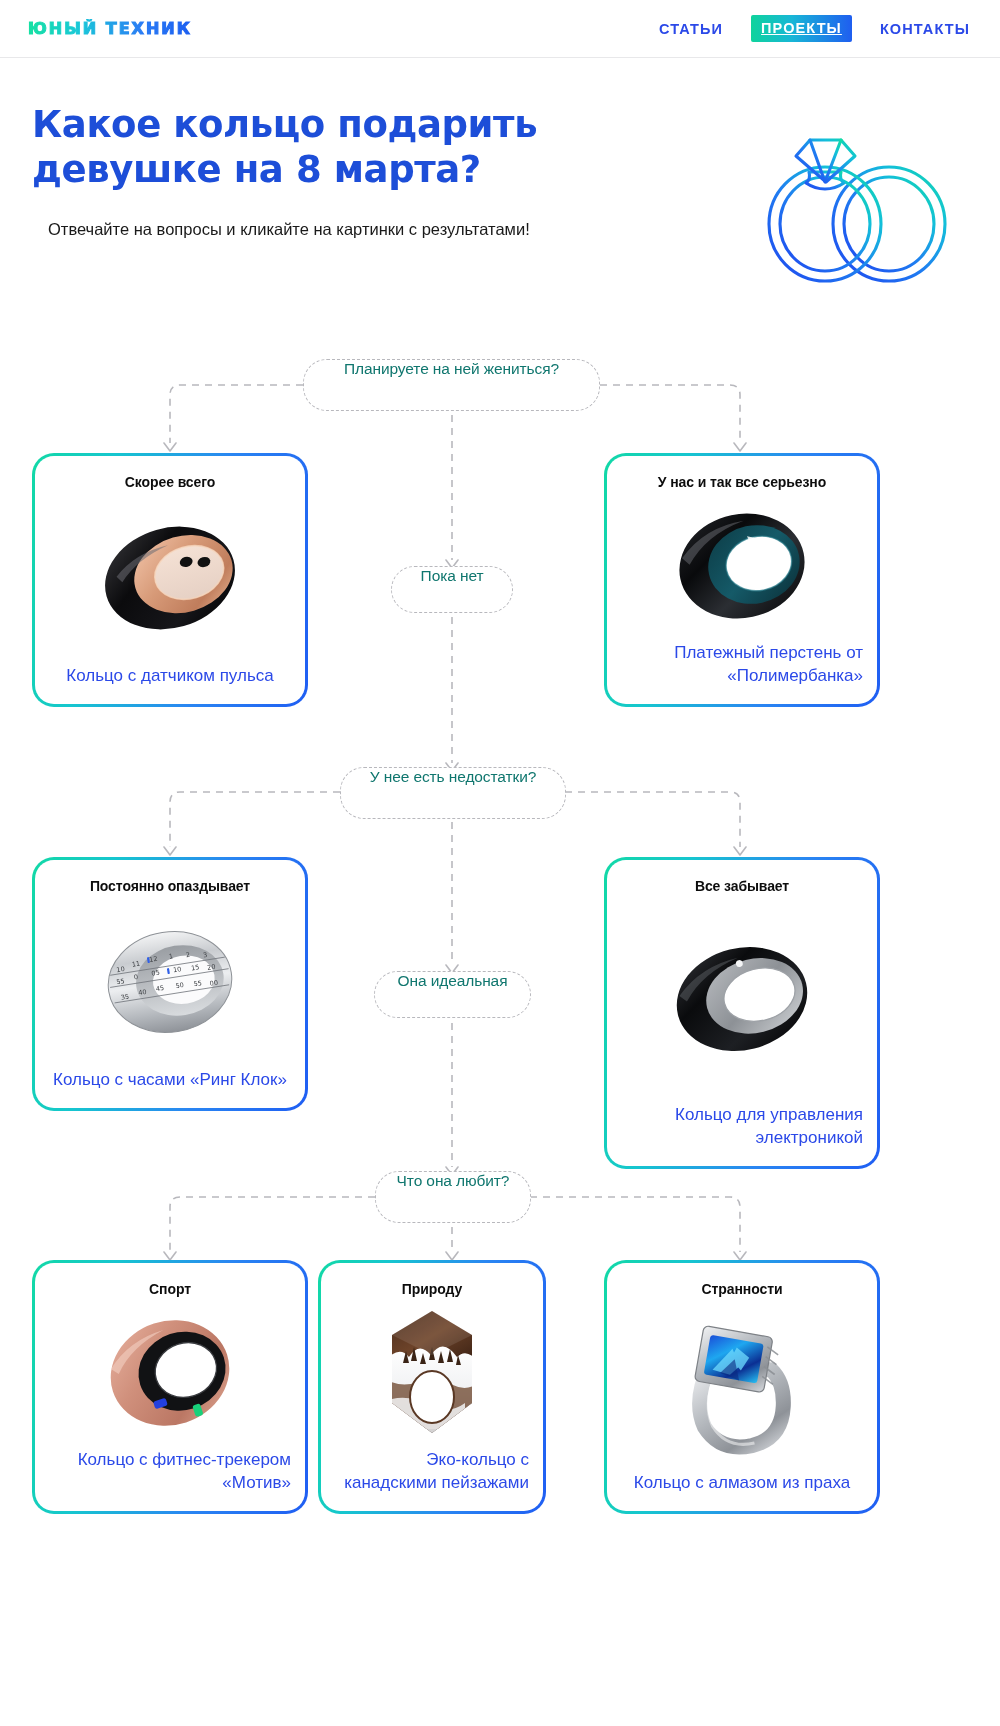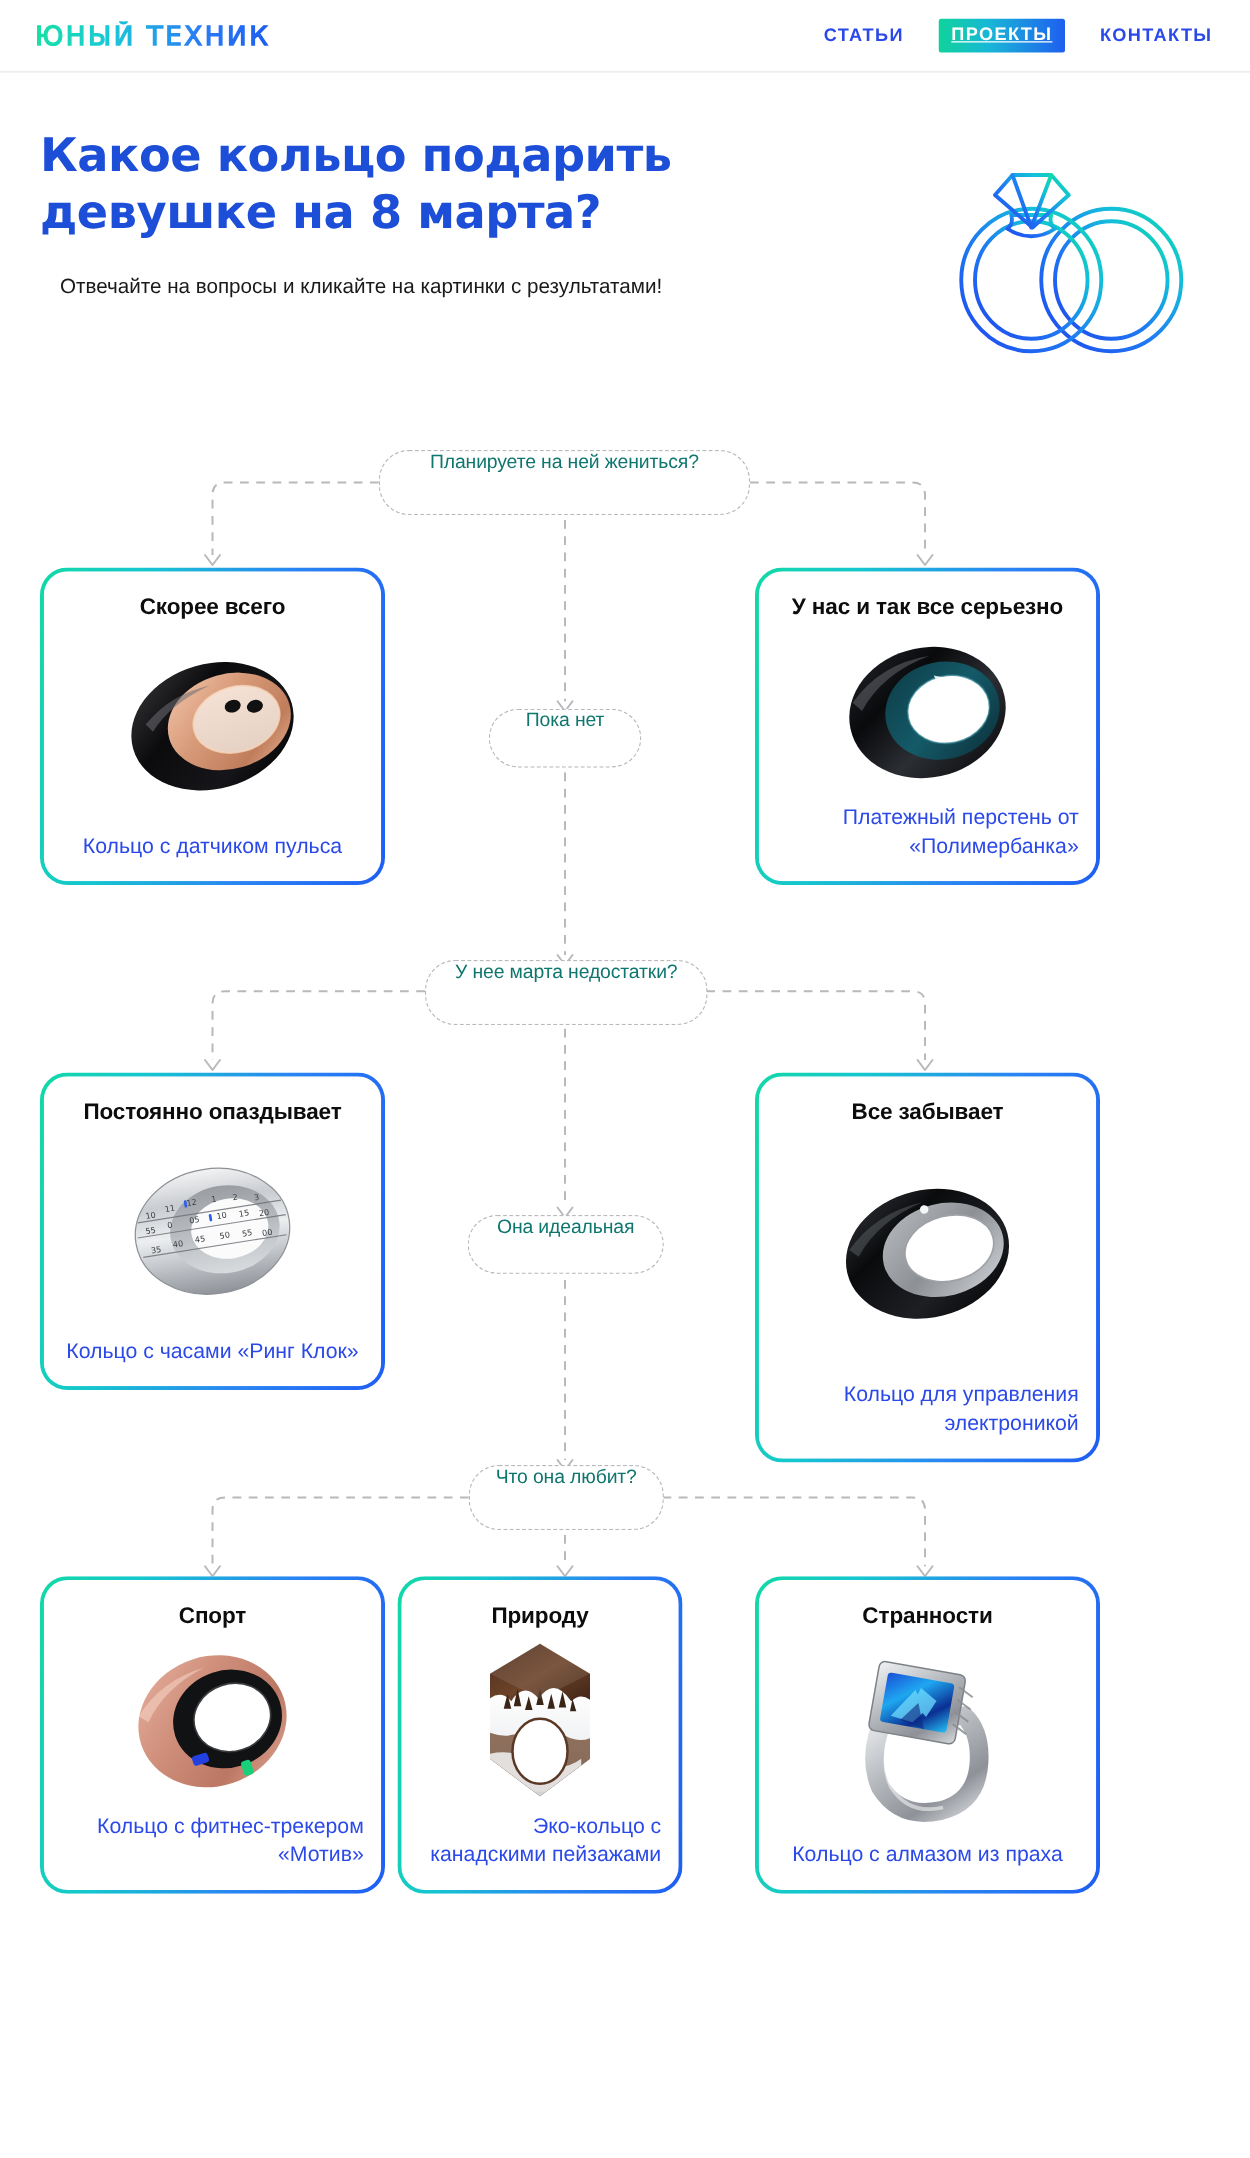--- a/index.html
+++ b/index.html
@@ -20,22 +20,22 @@
     height: 58px;
     border-bottom: 1px solid #e8e8ea;
     display: flex;
     align-items: center;
     justify-content: space-between;
     padding: 0 28px 0 26px;
     position: relative;
   }
   .logo {
     font-family: "DejaVu Sans", sans-serif;
-    font-size: 21px;
-    font-weight: 400;
+    font-size: 16px;
+    font-weight: 700;
     letter-spacing: 2px;
     background: linear-gradient(90deg, #16e2a0 0%, #19c8d8 32%, #2a7cf5 70%, #1b5df0 100%);
     -webkit-background-clip: text;
     background-clip: text;
     color: transparent;
     -webkit-text-stroke: 1.1px transparent;
     position: relative;
     white-space: nowrap;
     padding-left: 2px;
   }
@@ -139,21 +139,21 @@
   .card-inner {
     width: 100%;
     height: 100%;
     border-radius: 20px;
     display: flex;
     flex-direction: column;
     align-items: center;
     padding: 18px 14px 16px 14px;
   }
   .card-title {
-    font-size: 18px;
+    font-size: 14px;
     font-weight: 700;
     color: #0d0d0d;
     text-align: center;
     letter-spacing: -0.1px;
     white-space: nowrap;
   }
   .card-art {
     flex: 1;
     display: flex;
     align-items: center;
@@ -261,21 +261,21 @@
 
   <div class="qpill" style="left:303px; top:12px; width:297px; height:52px;">
     <span>Планируете на ней жениться?</span>
   </div>
 
   <div class="qpill" style="left:391px; top:219px; width:122px; height:47px;">
     <span>Пока нет</span>
   </div>
 
   <div class="qpill" style="left:340px; top:420px; width:226px; height:52px;">
-    <span>У нее марта недостатки?</span>
+    <span>У нее есть недостатки?</span>
   </div>
 
   <div class="qpill" style="left:374px; top:624px; width:157px; height:47px;">
     <span>Она идеальная</span>
   </div>
 
   <div class="qpill" style="left:375px; top:824px; width:156px; height:52px;">
     <span>Что она любит?</span>
   </div>
 

